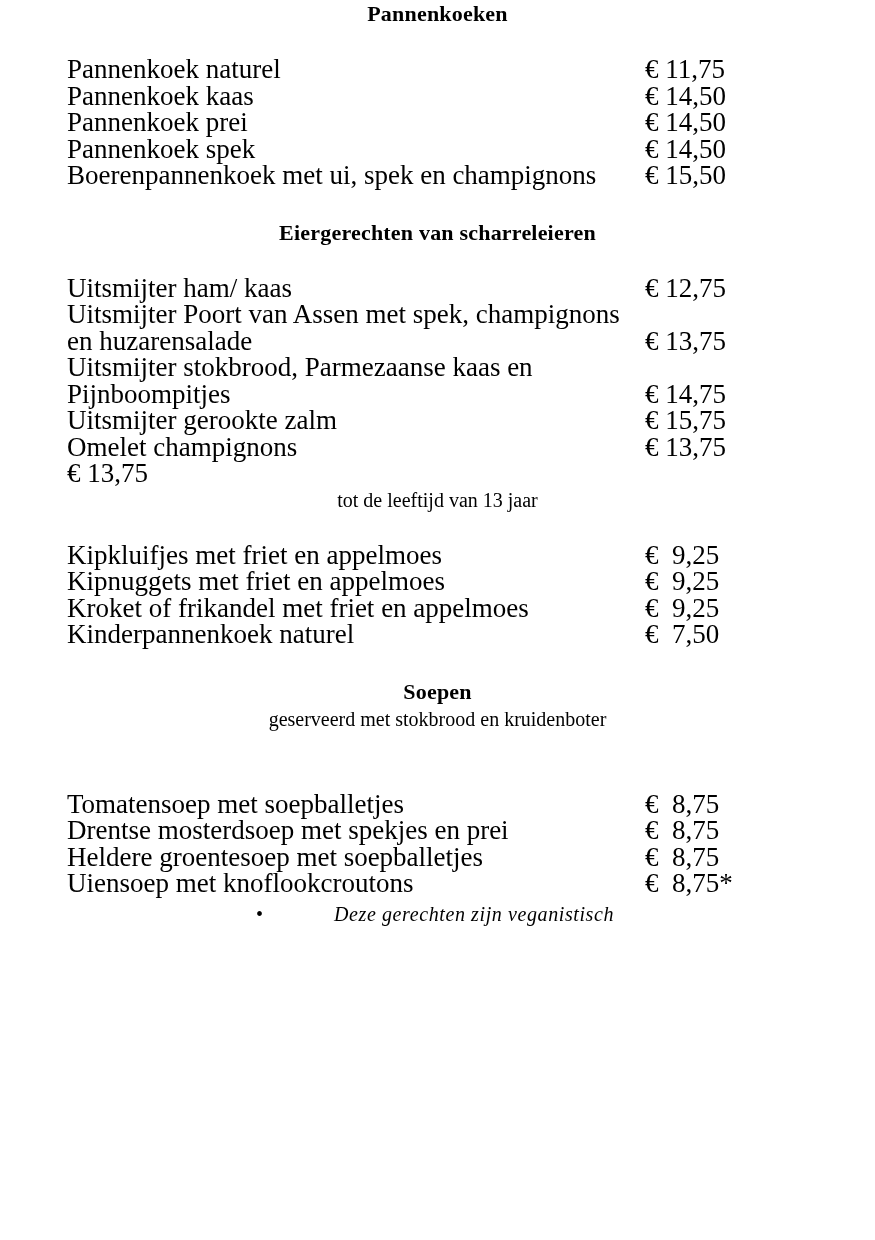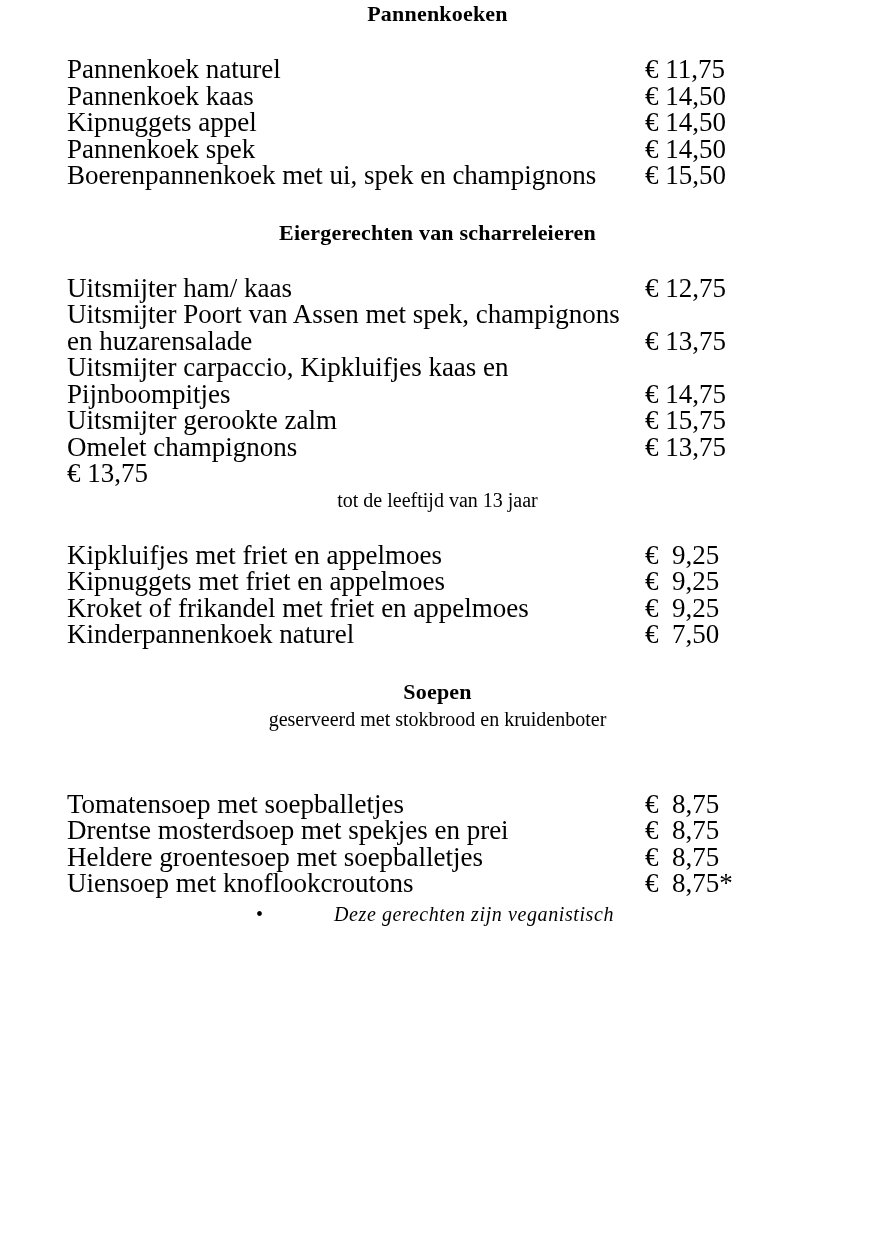--- a/index.html
+++ b/index.html
@@ -85,21 +85,21 @@
     <span class="item-name">Pannenkoek naturel</span>
     <span class="item-price">€ 11,75</span>
   </div>
 
   <div class="row">
     <span class="item-name">Pannenkoek kaas</span>
     <span class="item-price">€ 14,50</span>
   </div>
 
   <div class="row">
-    <span class="item-name">Kipnuggets appel</span>
+    <span class="item-name">Pannenkoek prei</span>
     <span class="item-price">€ 14,50</span>
   </div>
 
   <div class="row">
     <span class="item-name">Pannenkoek spek</span>
     <span class="item-price">€ 14,50</span>
   </div>
 
   <div class="row">
     <span class="item-name">Boerenpannenkoek met ui, spek en champignons</span>
@@ -120,21 +120,21 @@
     <span class="item-name">Uitsmijter Poort van Assen met spek, champignons</span>
     <span class="item-price"></span>
   </div>
 
   <div class="row">
     <span class="item-name">en huzarensalade</span>
     <span class="item-price">€ 13,75</span>
   </div>
 
   <div class="row">
-    <span class="item-name">Uitsmijter carpaccio, Kipkluifjes kaas en</span>
+    <span class="item-name">Uitsmijter stokbrood, Parmezaanse kaas en</span>
     <span class="item-price"></span>
   </div>
 
   <div class="row">
     <span class="item-name">Pijnboompitjes</span>
     <span class="item-price">€ 14,75</span>
   </div>
 
   <div class="row">
     <span class="item-name">Uitsmijter gerookte zalm</span>

